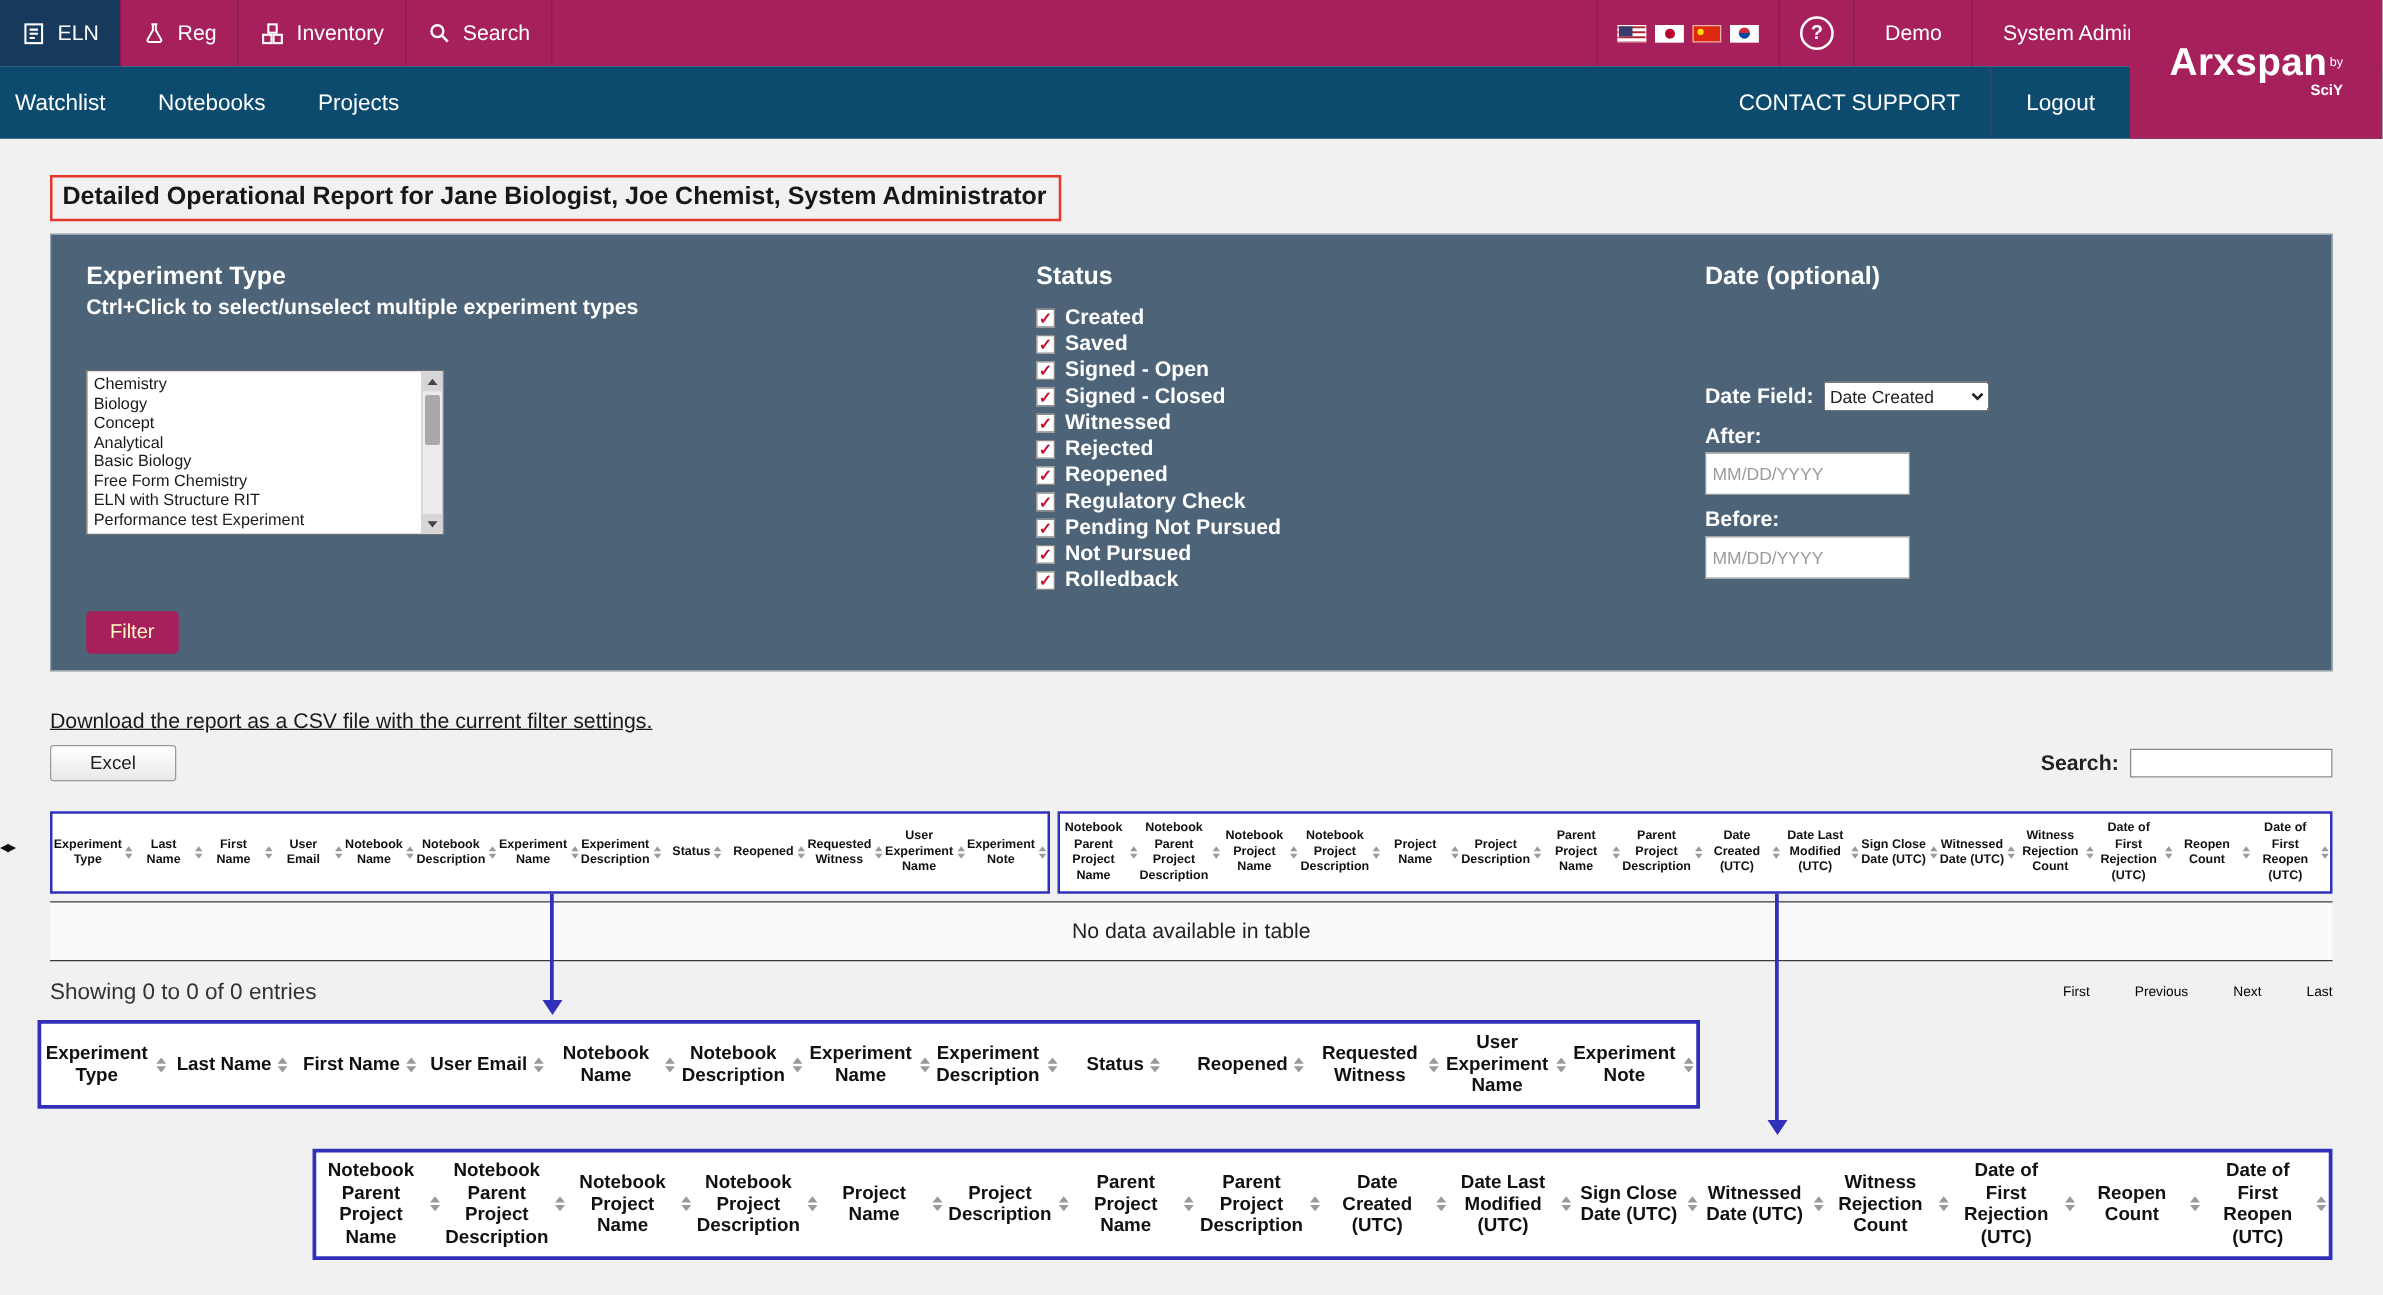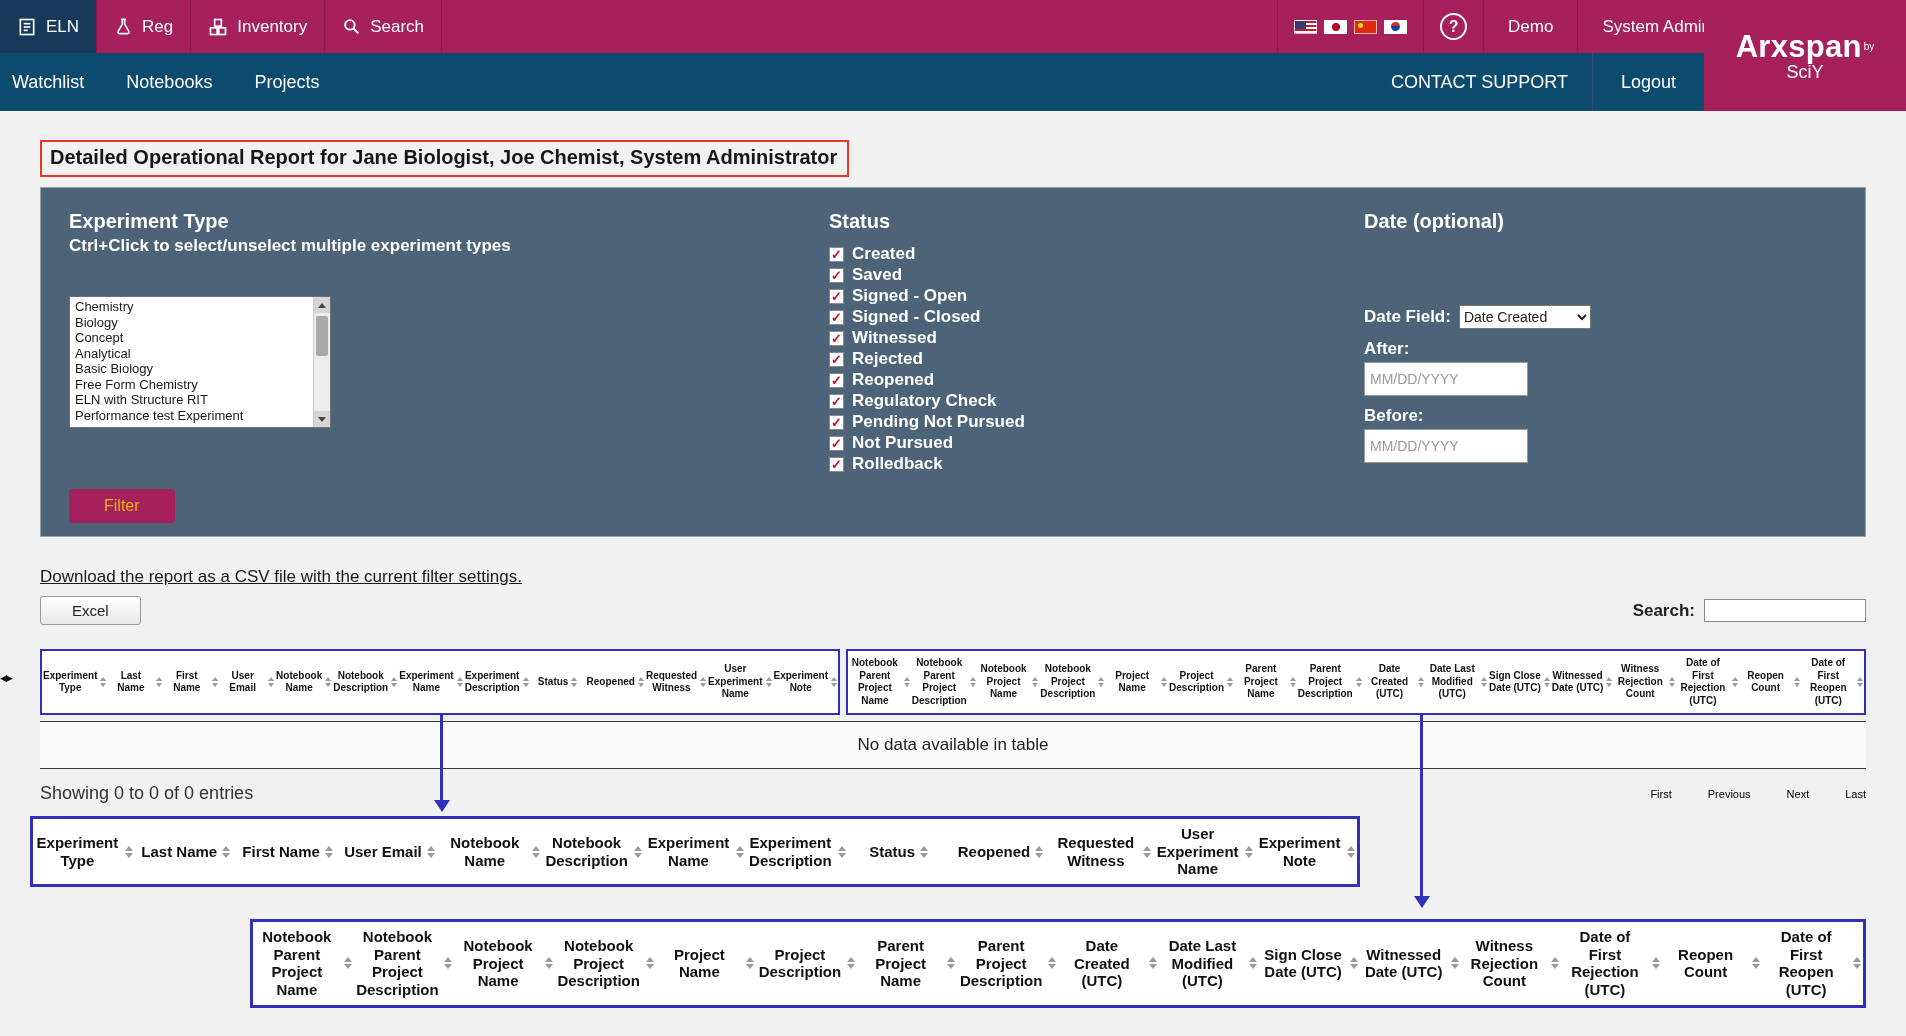--- a/index.html
+++ b/index.html
@@ -32,49 +32,49 @@
   .subbar { height:58px; background:#0c4a6e; display:flex; align-items:stretch; color:#fff; padding-right:202px; }
   .subnav-item { display:flex; align-items:center; padding:0 21px; font-size:18px; cursor:pointer; white-space:nowrap; }
   .sub-right { margin-left:auto; display:flex; align-items:stretch; }
   .scifinder { background:#fff; color:#2ba9e0; font-weight:bold; font-size:18px; display:flex; align-items:center; padding:0 22px; cursor:pointer; white-space:nowrap; }
   .contact { display:flex; align-items:center; padding:0 24px; font-size:18px; cursor:pointer; white-space:nowrap; }
   .logout { display:flex; align-items:center; padding:16px 28px; font-size:18px; border-left:1px solid #2e4d70; cursor:pointer; }
   .brand-block { position:absolute; top:0; right:0; width:202px; height:111px; background:#a6215c; display:flex; align-items:center; justify-content:center; color:#fff; }
   .brand-inner { text-align:right; line-height:1; }
   .brand-name { font-size:31px; font-weight:bold; letter-spacing:.3px; }
   .brand-by { font-size:10px; vertical-align:super; margin-left:2px; }
-  .brand-sciy { display:block; font-size:18px; font-weight:normal; margin-top:1px;text-align:center; }
+  .brand-sciy { display:block; font-size:12px; font-weight:bold; margin-top:1px; }
   
   main { position:relative; width:1906px; }
   .page-title { display:inline-block; margin:29px 0 0 40px; border:2px solid #e5372c; padding:4px 10px 6px 8px; font-size:20px; font-weight:bold; color:#171717; }
   .filter-panel { position:relative; margin:10px 40px 0; height:350px; background:#4d6377; border:1px solid #97a3ac; color:#fff; display:flex; padding:22px 28px; }
   .fp-col1 { width:760px; }
   .fp-col2 { width:535px; }
   .fp-col3 { flex:1; }
   .fp-heading { font-size:20px; font-weight:bold; }
   .fp-hint { font-size:17px; font-weight:bold; margin-top:3px; }
-  .listbox { margin-top:40px; width:262px; height:132px; background:#fff; border:1px solid #6f6f6f; position:relative; padding:2px 19px 2px 0; overflow:hidden; }
+  .listbox { margin-top:40px; width:286px; height:132px; background:#fff; border:1px solid #6f6f6f; position:relative; padding:2px 19px 2px 0; overflow:hidden; }
   .lb-option { font-size:13px; color:#1a1a1a; padding:0 5px; line-height:15.5px; white-space:nowrap; cursor:pointer; overflow:hidden; }
   .lb-scroll { position:absolute; right:0; top:0; bottom:0; width:17px; background:#ececec; border-left:1px solid #ccc; }
   .lb-btn { position:absolute; left:0; width:16px; height:16px; background:#d6d6d6; display:flex; align-items:center; justify-content:center; cursor:pointer; }
   .lb-btn.up { top:0; } .lb-btn.down { bottom:0; }
   .tri { width:0; height:0; }
   .tri.t-up { border-left:4px solid transparent; border-right:4px solid transparent; border-bottom:5px solid #444; }
   .tri.t-down { border-left:4px solid transparent; border-right:4px solid transparent; border-top:5px solid #444; }
   .lb-thumb { position:absolute; left:2px; top:19px; width:12px; height:40px; background:#a9a9a9; border-radius:2px; cursor:grab; }
   .status-col .fp-heading { margin-bottom:13px; }
   .status-row { display:flex; align-items:center; margin-bottom:5px; cursor:pointer; }
   .cb { width:15px; height:15px; background:#fff; border:1px solid #8a8a8a; color:#c41230; font-size:13px; font-weight:bold; line-height:14px; text-align:center; flex:0 0 auto; }
   .status-label { margin-left:8px; font-size:17px; font-weight:bold; line-height:16px; }
   .date-field-row { margin-top:72px; display:flex; align-items:center; gap:8px; font-size:17px; font-weight:bold; }
   .date-select { height:24px; min-width:132px; font-size:14px; font-family:inherit; color:#222; }
   .date-label { margin-top:10px; font-size:17px; font-weight:bold; }
   .date-input { display:block; margin-top:3px; width:164px; height:22px; border:1px solid #999; font-size:14px; font-family:inherit; padding:16px 5px; color:#333; }
   .date-input::placeholder { color:#9a9a9a; }
-  .filter-btn { position:absolute; left:28px; bottom:13px; background:#a6215c; color:#eab308; border:none; border-radius:4px; font-size:16px; font-family:inherit; padding:8px 35px; cursor:pointer; }
+  .filter-btn { position:absolute; left:28px; bottom:13px; background:#a6215c; color:#fef9c3; border:none; border-radius:4px; font-size:16px; font-family:inherit; padding:8px 19px; cursor:pointer; }
   .download-row { margin:30px 40px 0; }
   .download-link { color:#1a1a1a; font-size:17px; text-decoration:underline; cursor:pointer; }
   .tools-row { margin:9px 40px 0; display:flex; justify-content:space-between; align-items:center; }
   .excel-btn { font-size:15px; font-family:inherit; color:#222; padding:5px 31px; background:linear-gradient(#ffffff,#e9e9e9); border:1px solid #9a9a9a; border-radius:3px; cursor:pointer; }
   .search-wrap { display:flex; align-items:center; gap:9px; font-size:17px; font-weight:bold; color:#222; }
   .search-input { width:162px; height:23px; border:1px solid #888; background:#fff; font-family:inherit; font-size:14px; padding:0 5px; }
   
   .thead-band { margin:24px 40px 0; display:flex; gap:6px; height:66px; }
   .th-group { display:flex; background:#fff; border:2px solid #3030bb; }
   .th-group.g1 { width:800px; }

